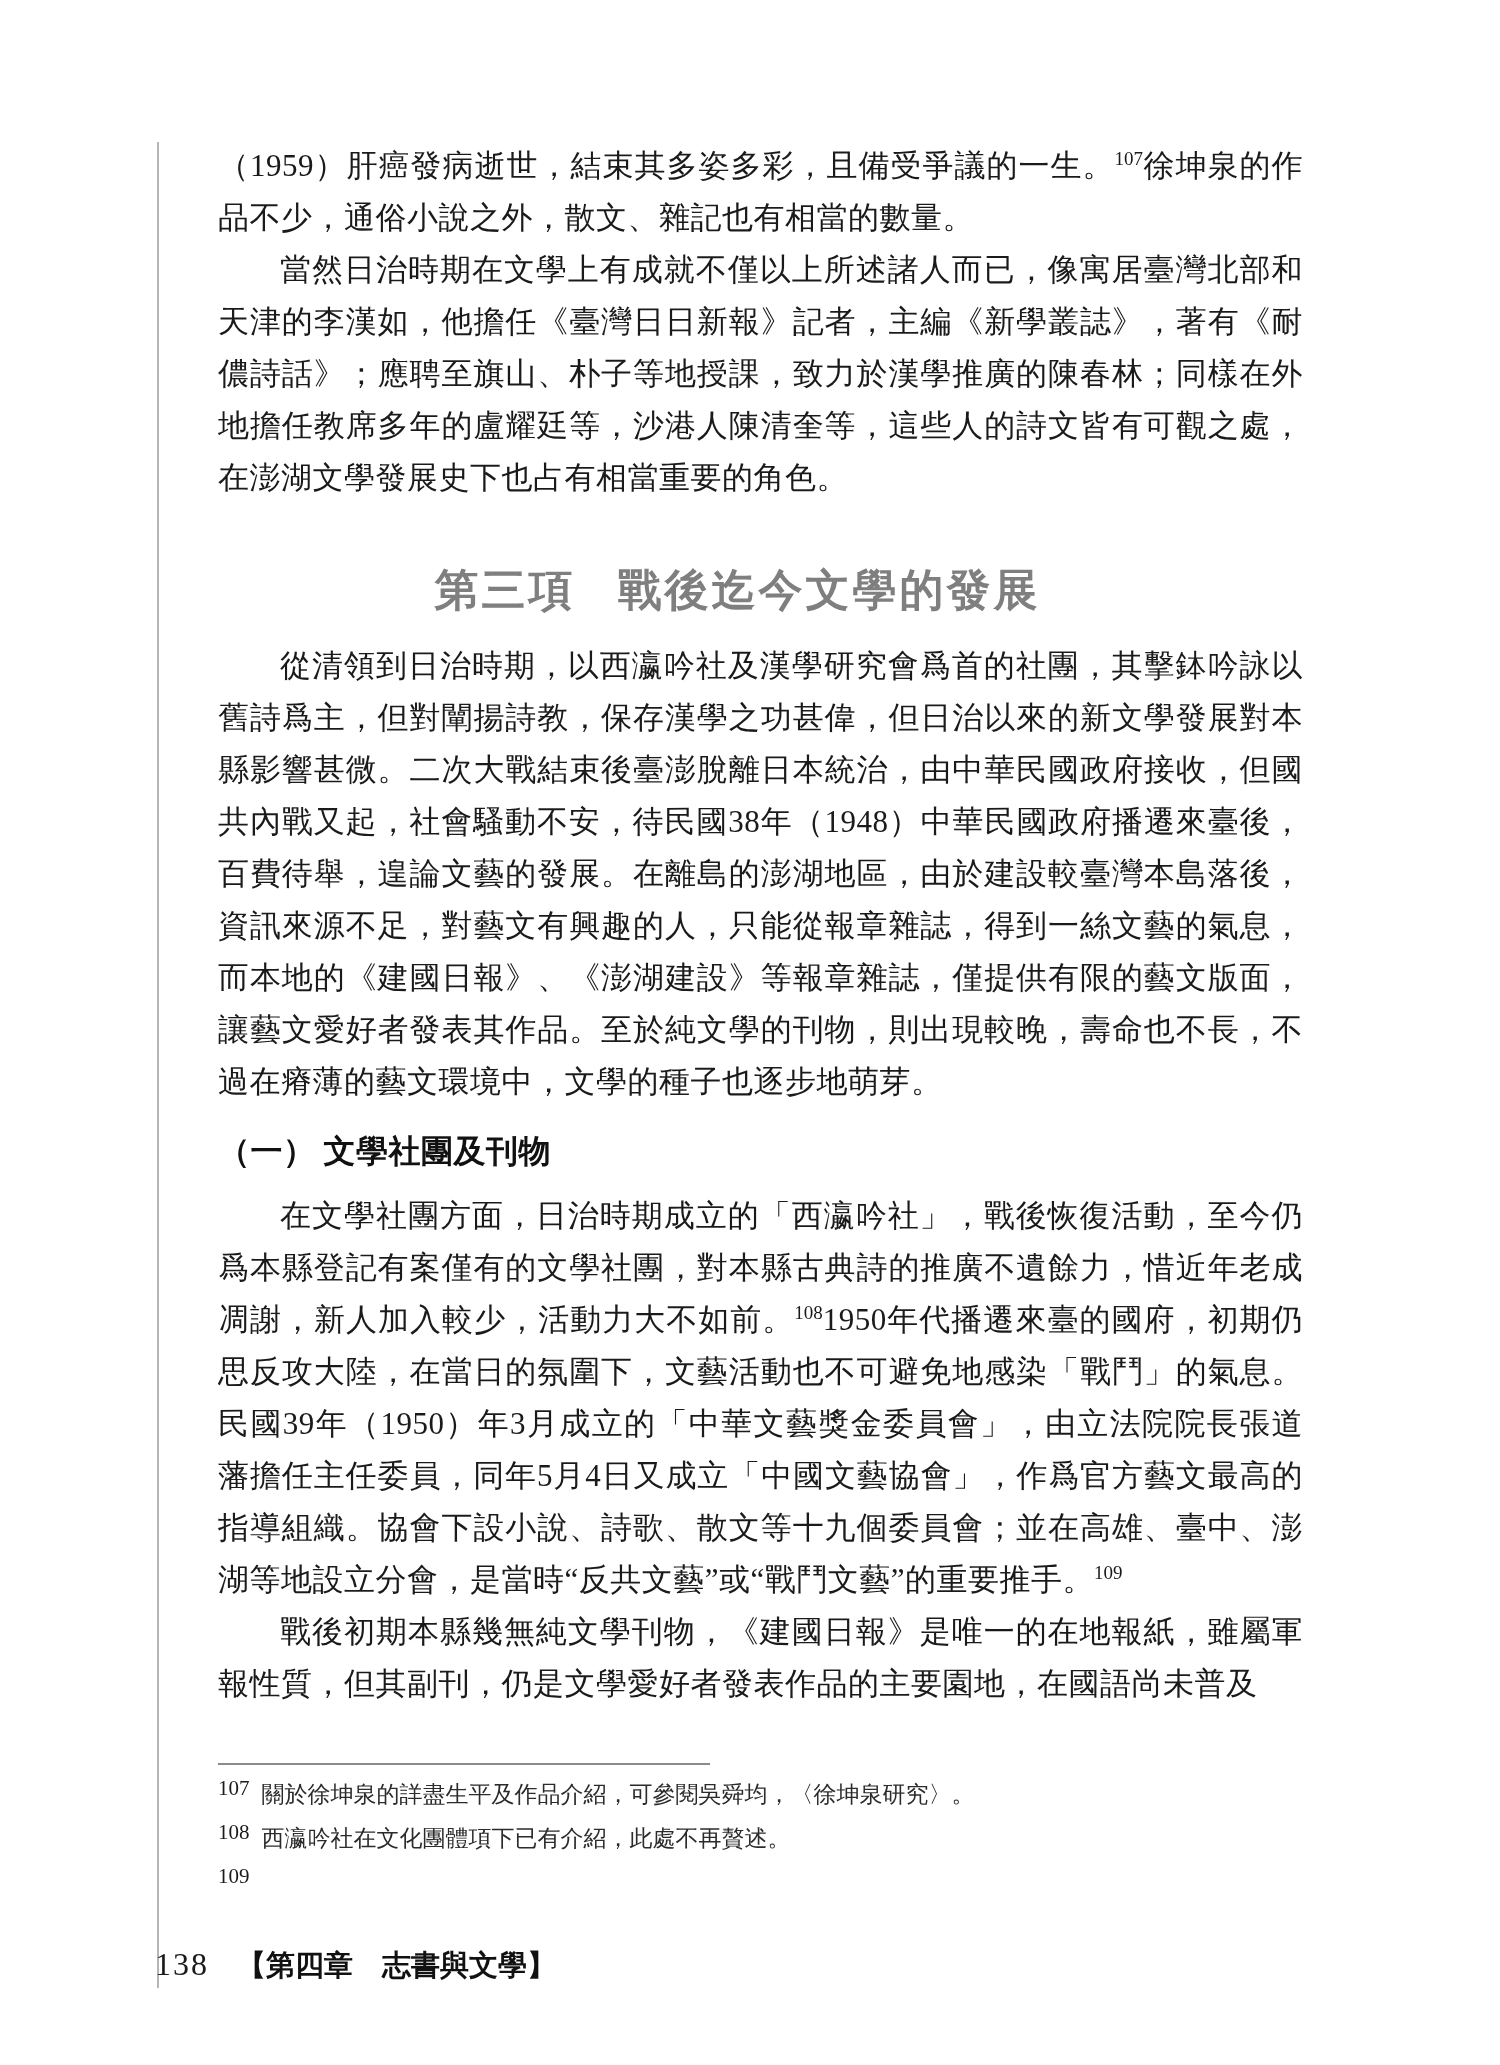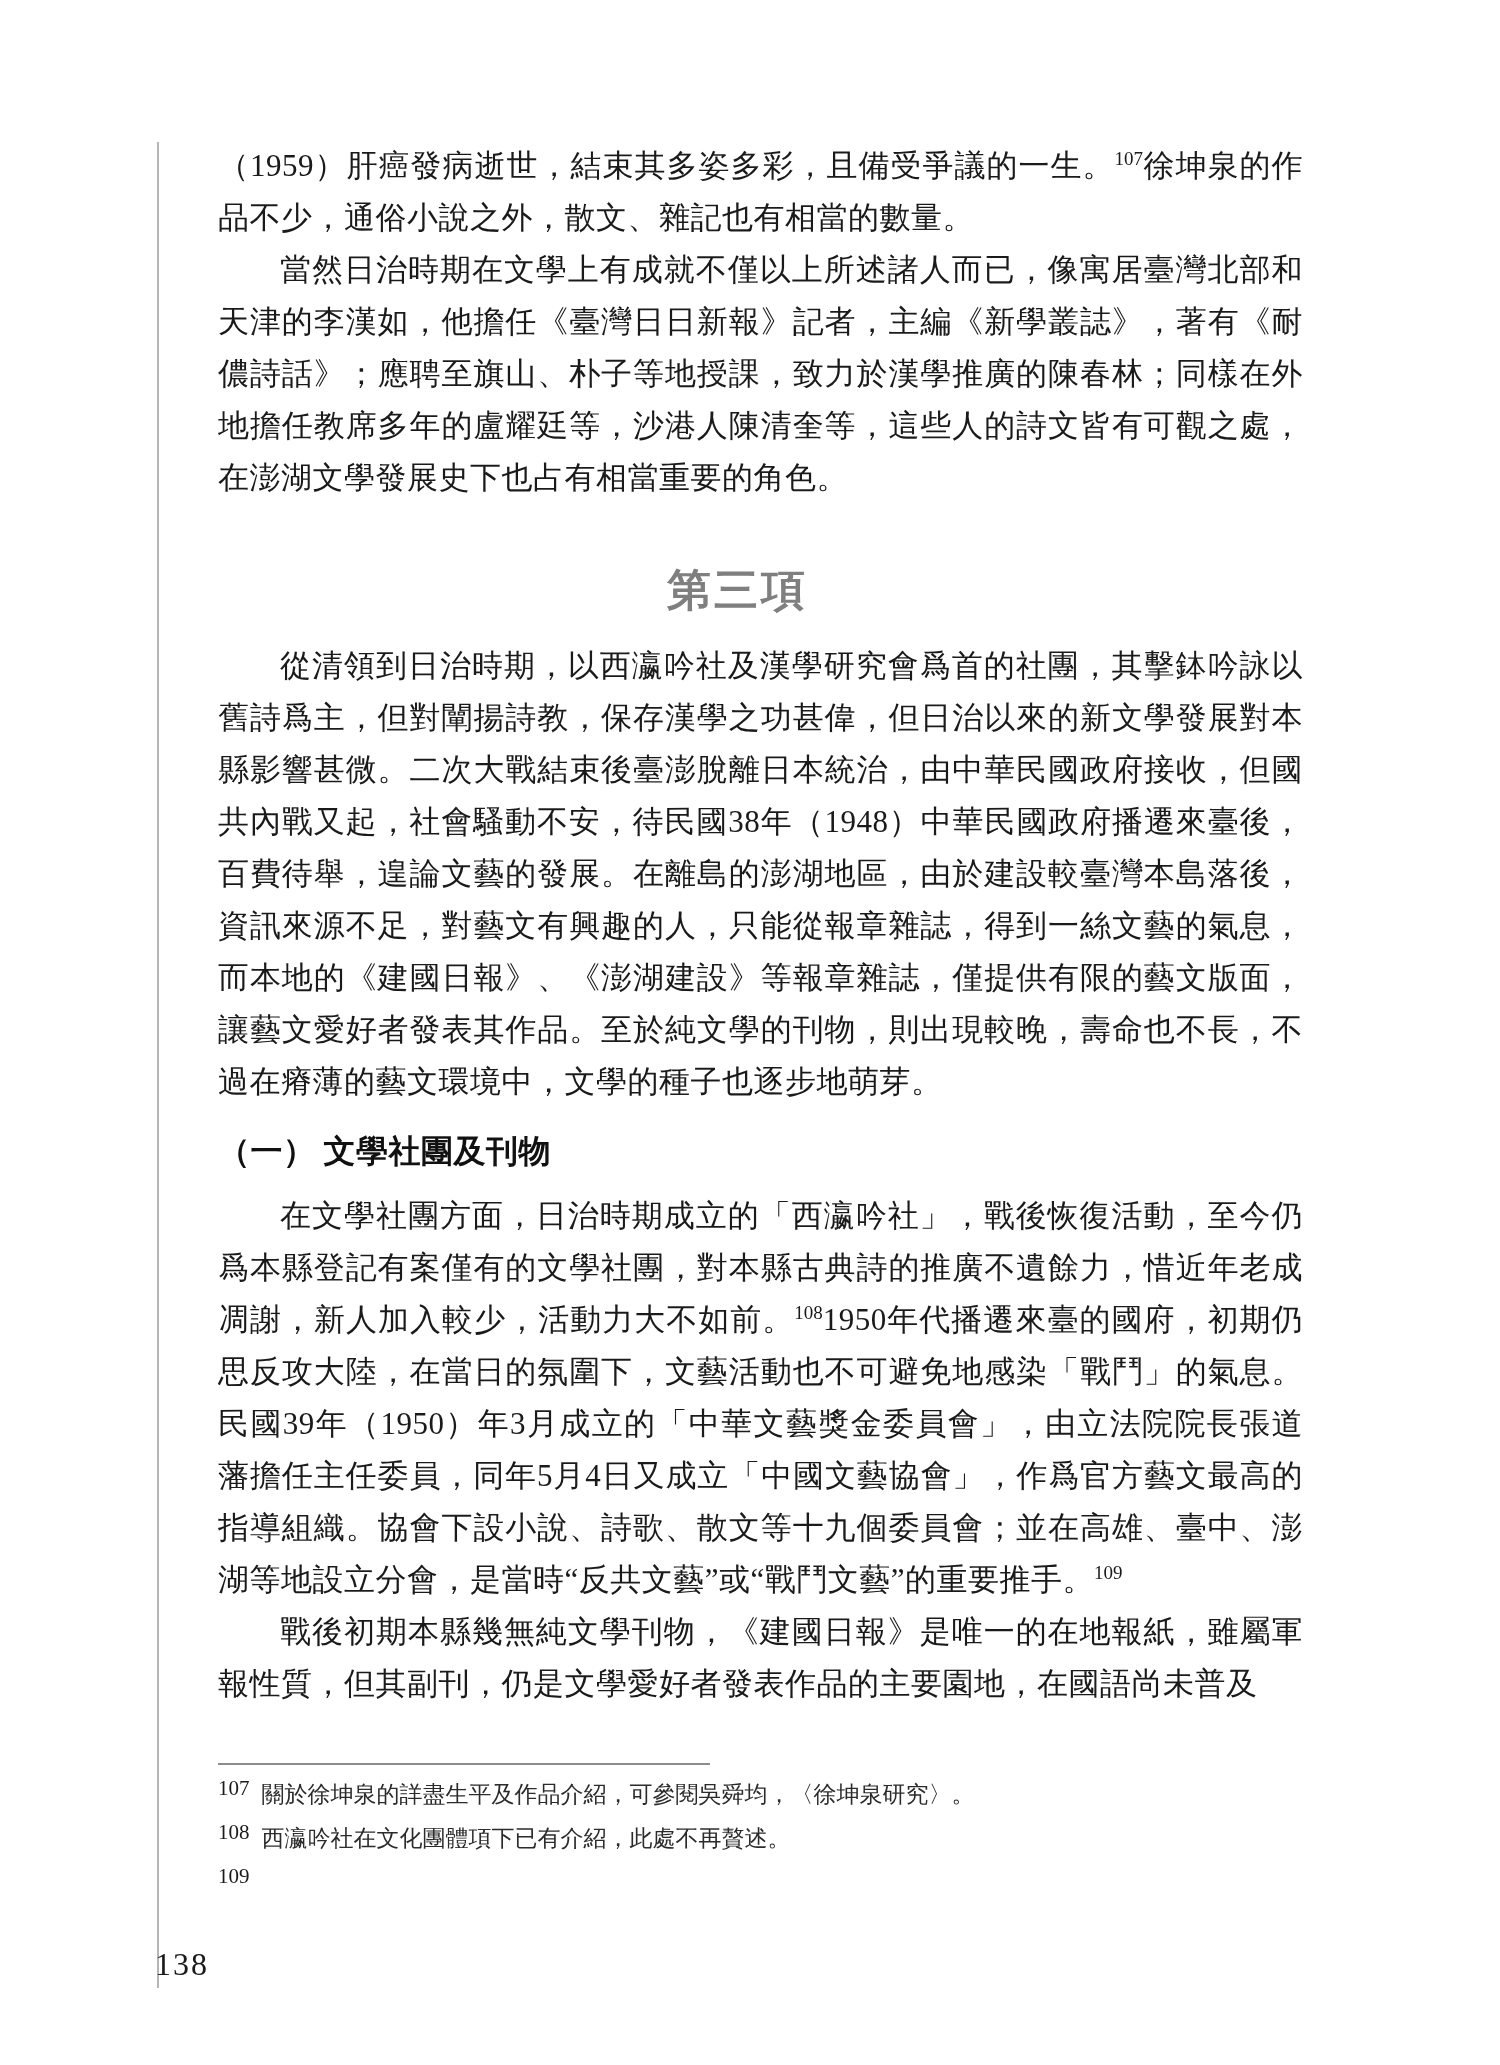--- a/index.html
+++ b/index.html
@@ -130,20 +130,21 @@
   <div class="vrule"></div>
 
   <div class="content">
 
     <p>（1959）肝癌發病逝世，結束其多姿多彩，且備受爭議的一生。<sup class="fnref">107</sup>徐坤泉的作品不少，通俗小說之外，散文、雜記也有相當的數量。</p>
 
     <p class="indent">當然日治時期在文學上有成就不僅以上所述諸人而已，像寓居臺灣北部和天津的李漢如，他擔任《臺灣日日新報》記者，主編《新學叢誌》，著有《耐儂詩話》；應聘至旗山、朴子等地授課，致力於漢學推廣的陳春林；同樣在外地擔任教席多年的盧耀廷等，沙港人陳清奎等，這些人的詩文皆有可觀之處，在澎湖文學發展史下也占有相當重要的角色。</p>
 
     <h2 class="section-heading">
       <span>第三項</span>
+      <span>戰後迄今文學的發展</span>
     </h2>
 
     <p class="indent">從清領到日治時期，以西瀛吟社及漢學研究會爲首的社團，其擊鉢吟詠以舊詩爲主，但對闡揚詩教，保存漢學之功甚偉，但日治以來的新文學發展對本縣影響甚微。二次大戰結束後臺澎脫離日本統治，由中華民國政府接收，但國共內戰又起，社會騷動不安，待民國38年（1948）中華民國政府播遷來臺後，百費待舉，遑論文藝的發展。在離島的澎湖地區，由於建設較臺灣本島落後，資訊來源不足，對藝文有興趣的人，只能從報章雜誌，得到一絲文藝的氣息，而本地的《建國日報》、《澎湖建設》等報章雜誌，僅提供有限的藝文版面，讓藝文愛好者發表其作品。至於純文學的刊物，則出現較晚，壽命也不長，不過在瘠薄的藝文環境中，文學的種子也逐步地萌芽。</p>
 
     <h3 class="subheading">
       <span>（一）</span>
       <span>文學社團及刊物</span>
     </h3>
 
     <p class="indent">在文學社團方面，日治時期成立的「西瀛吟社」，戰後恢復活動，至今仍爲本縣登記有案僅有的文學社團，對本縣古典詩的推廣不遺餘力，惜近年老成凋謝，新人加入較少，活動力大不如前。<sup class="fnref">108</sup>1950年代播遷來臺的國府，初期仍思反攻大陸，在當日的氛圍下，文藝活動也不可避免地感染「戰鬥」的氣息。民國39年（1950）年3月成立的「中華文藝獎金委員會」，由立法院院長張道藩擔任主任委員，同年5月4日又成立「中國文藝協會」，作爲官方藝文最高的指導組織。協會下設小說、詩歌、散文等十九個委員會；並在高雄、臺中、澎湖等地設立分會，是當時“反共文藝”或“戰鬥文藝”的重要推手。<sup class="fnref">109</sup></p>
@@ -163,15 +164,16 @@
       <span class="fn-num">108</span>
       <span class="fn-text">西瀛吟社在文化團體項下已有介紹，此處不再贅述。</span>
     </div>
     <div class="footnote">
       <span class="fn-num">109</span>
     </div>
   </div>
 
   <div class="footer">
     <span class="footer-page-number">138</span>
+    <span class="footer-chapter">【第四章　志書與文學】</span>
   </div>
 
 </div>
 
 </body></html>

